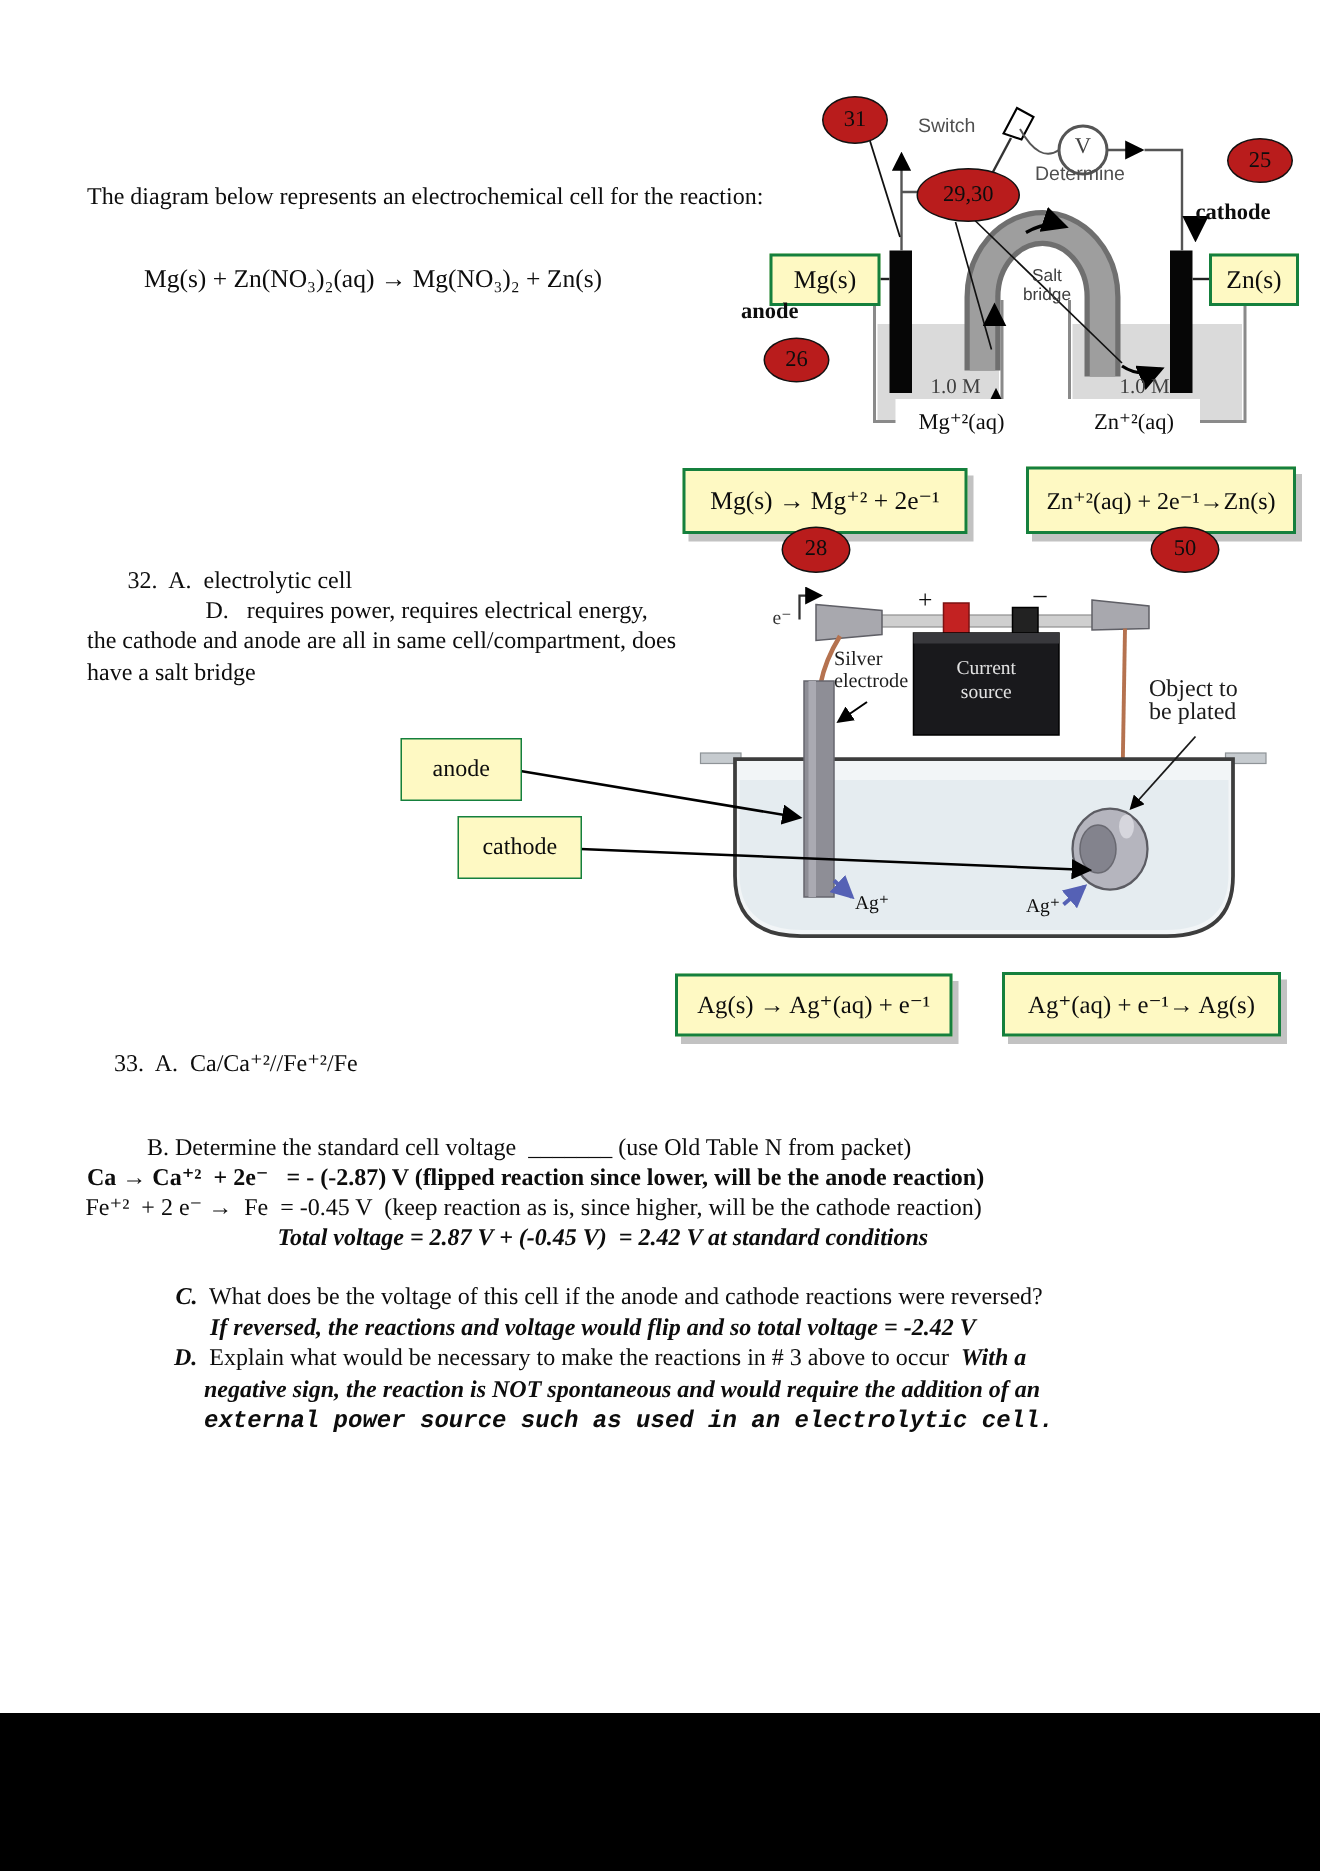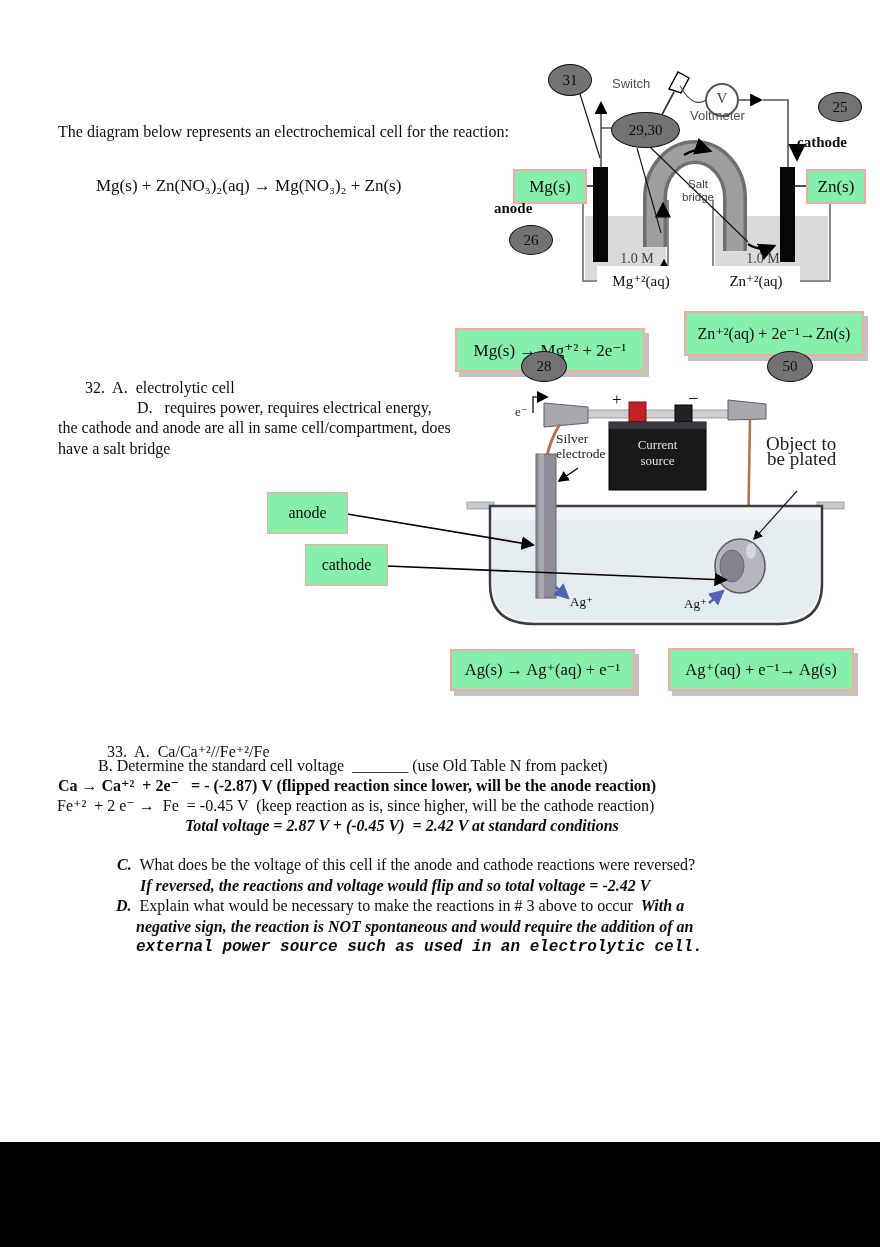--- a/index.html
+++ b/index.html
@@ -7,26 +7,26 @@
     width:880px;height:1247px;position:relative;background:#ffffff;
     font-family:"Liberation Serif","DejaVu Serif",serif;color:#0d0d0d;
     overflow:hidden;
   }
   .abs{position:absolute;}
   .line{white-space:pre;font-size:16px;line-height:20px;}
   .bi{font-weight:bold;font-style:italic;}
   .sans{font-family:"Liberation Sans","DejaVu Sans",sans-serif;}
   .gray{color:#4f4f4f;}
   .oval{
-    border:1.6px solid #111;border-radius:50%;background:#737373;
+    border:1.6px solid #111;border-radius:50%;background:#b91c1c;
     display:flex;align-items:center;justify-content:center;
     font-size:15px;z-index:3;
   }
   .wbox{
-    border:2px solid #fca5a5;background:#86efac;
+    border:2px solid #15803d;background:#fef9c3;
     display:flex;align-items:center;justify-content:center;z-index:3;
   }
   .eqbox{box-shadow:4px 5px 0 #c2c2c2;}
   .whitebox{background:#fff;display:flex;align-items:center;justify-content:center;z-index:3;}
   .lbl{z-index:3;}
   svg.art{position:absolute;left:0;top:0;z-index:1;}
   .overlay{z-index:2;}
   #bottom-band{left:0;top:1142px;width:880px;height:105px;background:#000;z-index:5;}
 </style>
 </head>
@@ -119,59 +119,59 @@
 </svg>
 
 <div class="abs line overlay" style="left:58px;top:122px;">The diagram below represents an electrochemical cell for the reaction:</div>
 <div class="abs line overlay" style="left:96px;top:176px;font-size:17px;">Mg(s) + Zn(NO₃)₂(aq) → Mg(NO₃)₂ + Zn(s)</div>
 
 <div class="abs line overlay" style="left:85px;top:378px;">32.  A.  electrolytic cell</div>
 <div class="abs line overlay" style="left:137px;top:398px;">D.   requires power, requires electrical energy,</div>
 <div class="abs line overlay" style="left:58px;top:418px;">the cathode and anode are all in same cell/compartment, does</div>
 <div class="abs line overlay" style="left:58px;top:439px;">have a salt bridge</div>
 
-<div class="abs line overlay" style="left:76px;top:742px;margin-left:31px;">33.  A.  Ca/Ca⁺²//Fe⁺²/Fe</div>
+<div class="abs line overlay" style="left:76px;top:700px;">33.  A.  Ca/Ca⁺²//Fe⁺²/Fe</div>
 <div class="abs line overlay" style="left:98px;top:756px;">B. Determine the standard cell voltage  _______ (use Old Table N from packet)</div>
 <div class="abs line overlay" style="left:58px;top:776px;font-weight:bold;">Ca → Ca⁺²  + 2e⁻   = - (-2.87) V (flipped reaction since lower, will be the anode reaction)</div>
 <div class="abs line overlay" style="left:57px;top:796px;">Fe⁺²  + 2 e⁻ →  Fe  = -0.45 V  (keep reaction as is, since higher, will be the cathode reaction)</div>
 <div class="abs line overlay bi" style="left:185px;top:816px;">Total voltage = 2.87 V + (-0.45 V)  = 2.42 V at standard conditions</div>
 
 <div class="abs line overlay" style="left:117px;top:855px;"><span class="bi">C.</span><span>  What does be the voltage of this cell if the anode and cathode reactions were reversed?</span></div>
 <div class="abs line overlay bi" style="left:140px;top:876px;">If reversed, the reactions and voltage would flip and so total voltage = -2.42 V</div>
 <div class="abs line overlay" style="left:116px;top:896px;"><span class="bi">D.</span><span>  Explain what would be necessary to make the reactions in # 3 above to occur  </span><span class="bi">With a</span></div>
 <div class="abs line overlay bi" style="left:136px;top:917px;">negative sign, the reaction is NOT spontaneous and would require the addition of an</div>
 <div class="abs line overlay bi" style="left:136px;top:937px;font-family:Liberation Mono, monospace;">external power source such as used in an electrolytic cell.</div>
 
 <div class="abs oval lbl" style="left:548px;top:64px;width:42px;height:30px;">31</div>
 <div class="abs lbl sans gray" style="left:612px;top:76px;font-size:13px;">Switch</div>
 <div class="abs lbl" style="left:706px;top:90px;width:32px;text-align:center;font-size:15px;color:#444;">V</div>
-<div class="abs lbl sans gray" style="left:690px;top:108px;font-size:13px;">Voltmeter</div>
+<div class="abs lbl sans gray" style="left:690px;top:108px;font-size:13px;">Determine</div>
 <div class="abs oval lbl" style="left:818px;top:92px;width:42px;height:28px;">25</div>
 <div class="abs lbl" style="left:797px;top:134px;font-size:15px;font-weight:bold;">cathode</div>
 <div class="abs oval lbl" style="left:611px;top:112px;width:67px;height:34px;">29,30</div>
 <div class="abs wbox lbl" style="left:513px;top:169px;width:70px;height:31px;font-size:17px;">Mg(s)</div>
 <div class="abs lbl" style="left:494px;top:200px;font-size:15px;font-weight:bold;">anode</div>
 <div class="abs oval lbl" style="left:509px;top:225px;width:42px;height:28px;">26</div>
 <div class="abs wbox lbl" style="left:806px;top:169px;width:56px;height:31px;font-size:17px;">Zn(s)</div>
 <div class="abs lbl sans" style="left:675px;top:163px;width:46px;text-align:center;font-size:11.5px;line-height:13px;color:#3d3d3d;margin-top:15px;"><span>Salt</span><br><span>bridge</span></div>
 <div class="abs lbl" style="left:607px;top:251px;width:60px;text-align:center;font-size:14px;color:#3f3f3f;">1.0 M</div>
 <div class="abs whitebox lbl" style="left:597px;top:266px;width:88px;height:30px;font-size:15px;">Mg⁺²(aq)</div>
 <div class="abs lbl" style="left:733px;top:251px;width:60px;text-align:center;font-size:14px;color:#3f3f3f;">1.0 M</div>
 <div class="abs whitebox lbl" style="left:712px;top:266px;width:88px;height:30px;font-size:15px;">Zn⁺²(aq)</div>
-<div class="abs wbox eqbox lbl" style="left:455px;top:312px;width:186px;height:40px;font-size:17px;margin-top:16px;">Mg(s) → Mg⁺² + 2e⁻¹</div>
+<div class="abs wbox eqbox lbl" style="left:455px;top:312px;width:186px;height:40px;font-size:17px;">Mg(s) → Mg⁺² + 2e⁻¹</div>
 <div class="abs oval lbl" style="left:521px;top:351px;width:44px;height:29px;">28</div>
 <div class="abs wbox eqbox lbl" style="left:684px;top:311px;width:176px;height:41px;font-size:16px;">Zn⁺²(aq) + 2e⁻¹→Zn(s)</div>
 <div class="abs oval lbl" style="left:767px;top:351px;width:44px;height:29px;">50</div>
 
 <div class="abs lbl" style="left:515px;top:404px;font-size:13px;color:#333;">e⁻</div>
 <div class="abs lbl" style="left:612px;top:390px;font-size:17px;">+</div>
 <div class="abs lbl" style="left:688px;top:388px;font-size:19px;">−</div>
 <div class="abs lbl" style="left:609px;top:437px;width:97px;text-align:center;font-size:13px;line-height:16px;color:#e2e2e2;z-index:3;"><span>Current</span><br><span>source</span></div>
 <div class="abs lbl" style="left:556px;top:431px;font-size:13.5px;line-height:15px;color:#1c1c1c;"><span>Silver</span><br><span>electrode</span></div>
-<div class="abs lbl" style="left:766px;top:436px;font-size:19px;line-height:15px;color:#1c1c1c;text-align:right;"><span>Object to</span><br><span>be plated</span></div>
+<div class="abs lbl" style="left:766px;top:452px;font-size:16px;line-height:15px;color:#1c1c1c;"><span>Object to</span><br><span>be plated</span></div>
 <div class="abs wbox lbl" style="left:267px;top:492px;width:79px;height:40px;font-size:16px;border-width:1.5px;">anode</div>
 <div class="abs wbox lbl" style="left:305px;top:544px;width:81px;height:40px;font-size:16px;border-width:1.5px;">cathode</div>
 <div class="abs lbl" style="left:570px;top:594px;font-size:13px;">Ag⁺</div>
 <div class="abs lbl" style="left:684px;top:596px;font-size:13px;">Ag⁺</div>
 <div class="abs wbox eqbox lbl" style="left:450px;top:649px;width:181px;height:38px;font-size:16.5px;">Ag(s) → Ag⁺(aq) + e⁻¹</div>
 <div class="abs wbox eqbox lbl" style="left:668px;top:648px;width:182px;height:39px;font-size:16.5px;">Ag⁺(aq) + e⁻¹→ Ag(s)</div>
 
 <div class="abs" id="bottom-band"></div>
 
 </body></html>

